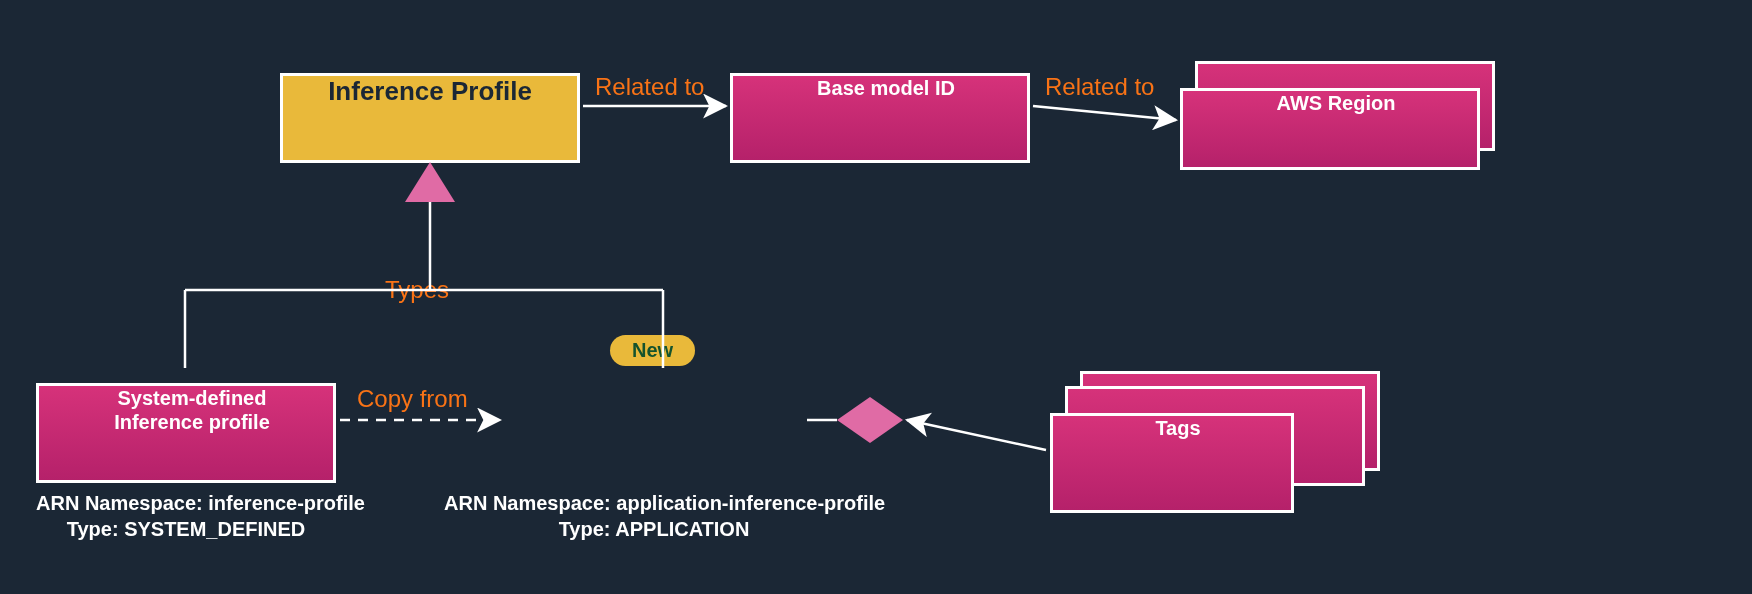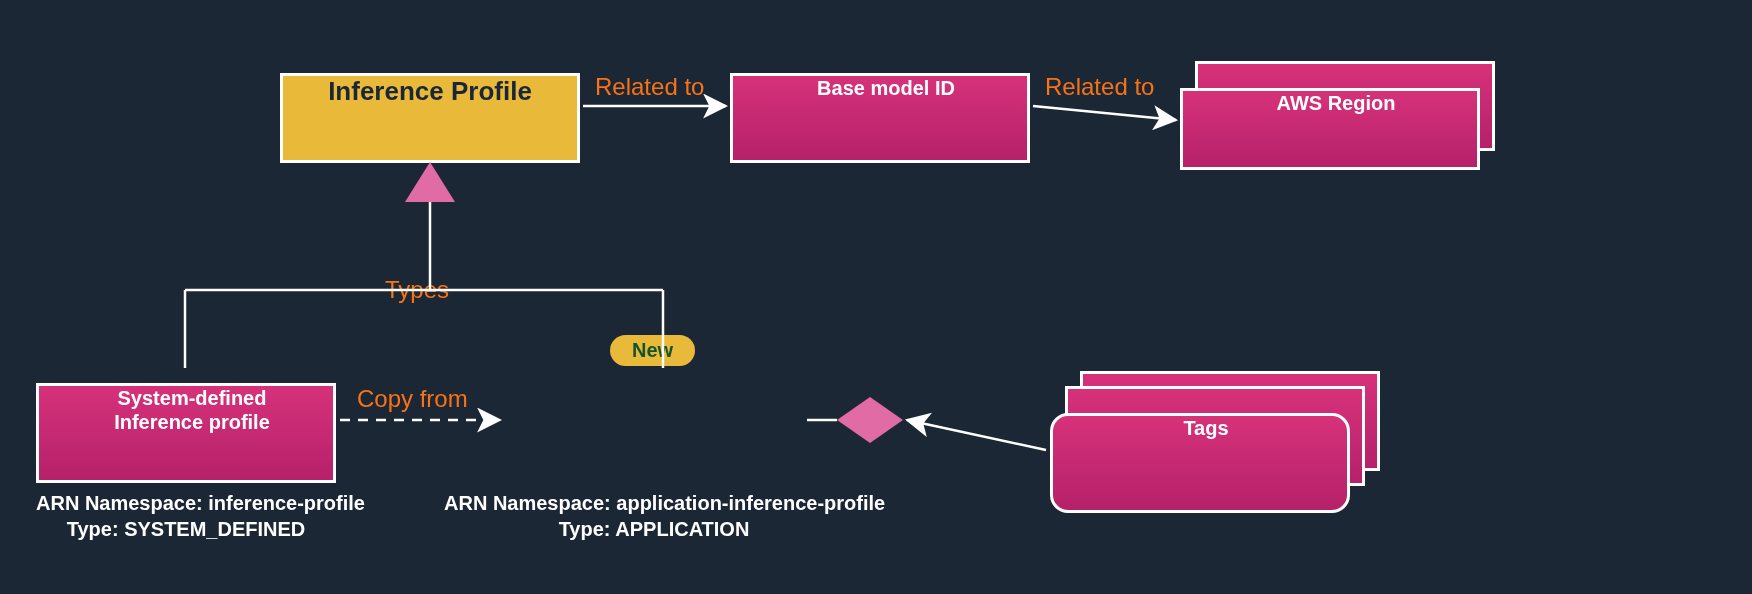--- a/index.html
+++ b/index.html
@@ -102,21 +102,21 @@
 Inference profile</span>
   </div>
 
 
   <div class="badge" style="left:610px; top:335px;">
     <span>New</span>
   </div>
 
   <div class="stack-shadow" style="left:1080px; top:371px; width:300px; height:100px;"></div>
   <div class="stack-shadow" style="left:1065px; top:386px; width:300px; height:100px;"></div>
-  <div class="box pink" style="left:1050px; top:401px; width:300px; height:100px;border-radius:18px;">
+  <div class="box pink" style="left:1050px; top:401px; width:244px; height:100px;">
     <span>Tags</span>
   </div>
 
   <div class="label-white" style="left:595px; top:73px;">
     <span>Related to</span>
   </div>
   <div class="label-white" style="left:1045px; top:73px;">
     <span>Related to</span>
   </div>
   <div class="label-white" style="left:385px; top:276px;">

